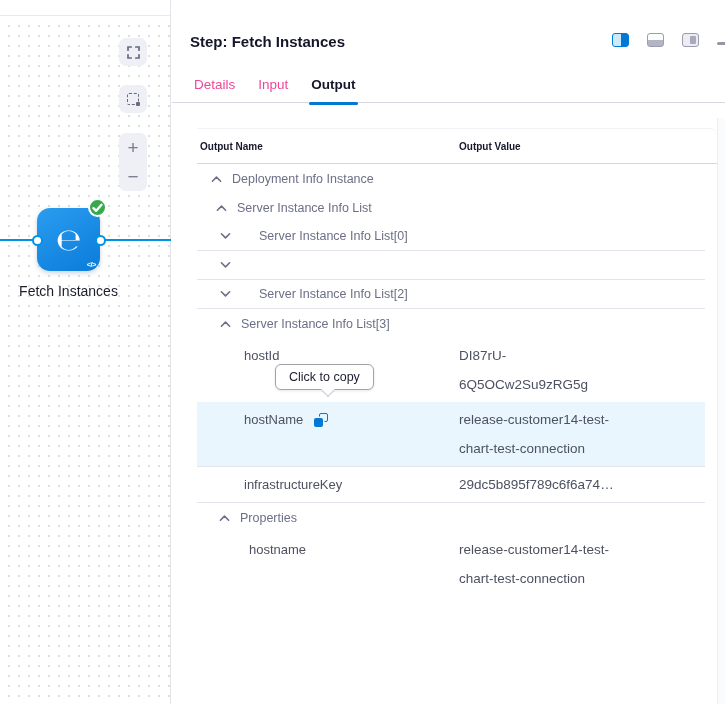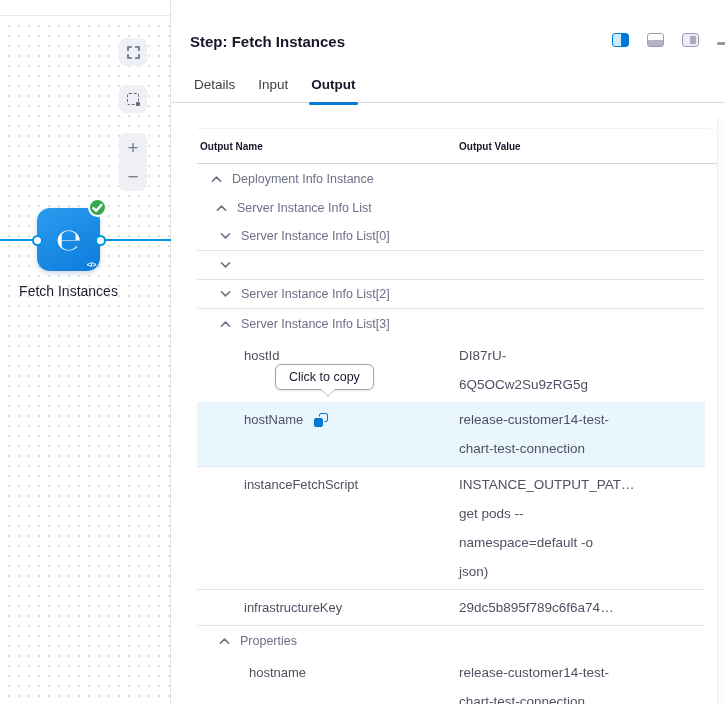--- a/index.html
+++ b/index.html
@@ -54,42 +54,42 @@
     background:linear-gradient(to right,#cdeafb 0 55%,#0278d5 55% 100%); }
   .licon-split-h { border:1.5px solid #9b9cb1;
     background:linear-gradient(to bottom,#fdfdfe 0 48%,#b3b4c6 48% 100%); }
   .licon-right { border:1.5px solid #9b9cb1; background:#ececf1; }
   .licon-right::after { content:""; position:absolute; right:2px; top:2px; bottom:2px; width:6px;
     background:#a8a9bd; border-radius:1px; }
   .minimize-dash { width:13px; height:2.5px; border-radius:2px; background:#9495a6; margin-top:7px; }
 
   .tabs { position:absolute; left:0; top:75px; width:553px; height:28px;
     border-bottom:1px solid #d8d9e2; display:flex; padding-left:21px; gap:21px; }
-  .tab { font-size:13.5px; color:#404040; position:relative; padding:2px 1px; cursor:pointer; }
+  .tab { font-size:13.5px; color:#ec4899; position:relative; padding:2px 1px; cursor:pointer; }
   .tab.active { font-weight:700; color:#15162a; }
   .tab.active::after { content:""; position:absolute; left:-1px; right:-1px; bottom:-3px;
     height:3px; border-radius:2px; background:#0278d5; }
 
   .scroll-strip { position:absolute; left:545px; top:118px; bottom:0; width:8px;
     background:#fafbfd; border-left:1px solid #ededf3; }
 
   .table-wrap { position:absolute; left:25px; top:128px; width:520px; bottom:0;
     overflow:hidden; border-top:1px solid #f1f1f6; border-top-right-radius:8px; }
   .thead { height:35px; display:flex; align-items:center; border-bottom:1px solid #d4d5e0; }
   .th { font-size:10px; font-weight:700; color:#16172b; }
   .th-name { padding-left:3px; width:262px; }
 
   .row-group { height:29px; display:flex; align-items:center; cursor:pointer; }
   .row-group .chev { width:11px; height:8px; margin-right:10px; flex:none; }
   .chev path { stroke:#6c6f86; stroke-width:1.7; fill:none; stroke-linecap:round; stroke-linejoin:round; }
   .chev.up { transform:rotate(180deg); }
   .g-label { font-size:12.5px; color:#6c6f86; }
   .ind-1 { padding-left:14px; } .ind-2 { padding-left:19px; }
   .ind-3 { padding-left:23px; } .ind-p { padding-left:22px; }
-  .sep { border-bottom:1px solid #e2e3ec !important; }
+  .sep { border-bottom:1px solid #e2e3ec !important;gap:18px; }
   .row-group.sep, .row-kv.sep { margin-right:12px; }
 
   .row-kv { position:relative; padding:3px 0; }
   .kv-label { position:absolute; left:47px; top:3px; line-height:29px; font-size:13px;
     color:#4e5161; display:flex; align-items:center; }
   .kv-label.deep { left:52px; }
   .kv-value { margin-left:262px; width:205px; font-size:13.5px; line-height:29px;
     color:#4e5161; white-space:pre-line; }
   .row-kv.highlight { background:#e9f6fe; }
 
@@ -223,27 +223,20 @@
         <span>hostName</span>
         <span class="copy-icon">
           <span class="back"></span>
           <span class="front"></span>
         </span>
       </span>
       <div class="kv-value">release-customer14-test-
 chart-test-connection</div>
     </div>
 
-    <div class="row-kv sep">
-      <span class="kv-label">instanceFetchScript</span>
-      <div class="kv-value">INSTANCE_OUTPUT_PAT…
-get pods --
-namespace=default -o
-json)</div>
-    </div>
 
     <div class="row-kv sep">
       <span class="kv-label">infrastructureKey</span>
       <div class="kv-value">29dc5b895f789c6f6a74…</div>
     </div>
 
     <div class="row-group ind-p">
       <svg class="chev up" viewBox="0 0 12 8">
           <path d="M1.5 1.5 L6 6 L10.5 1.5"></path>
         </svg>

